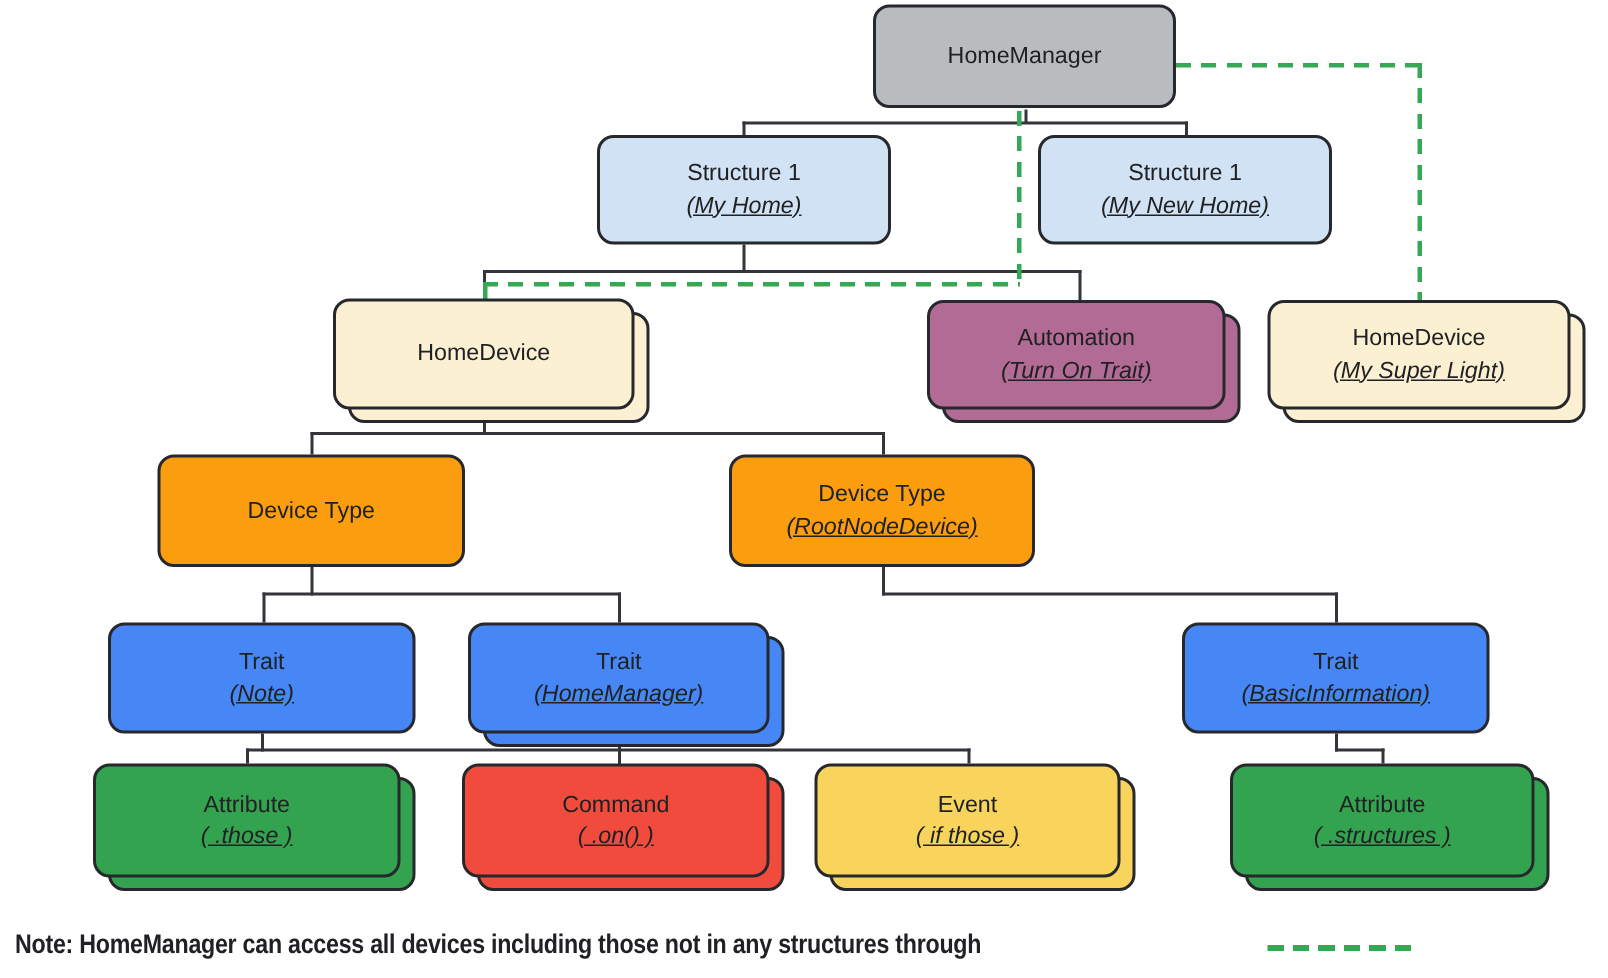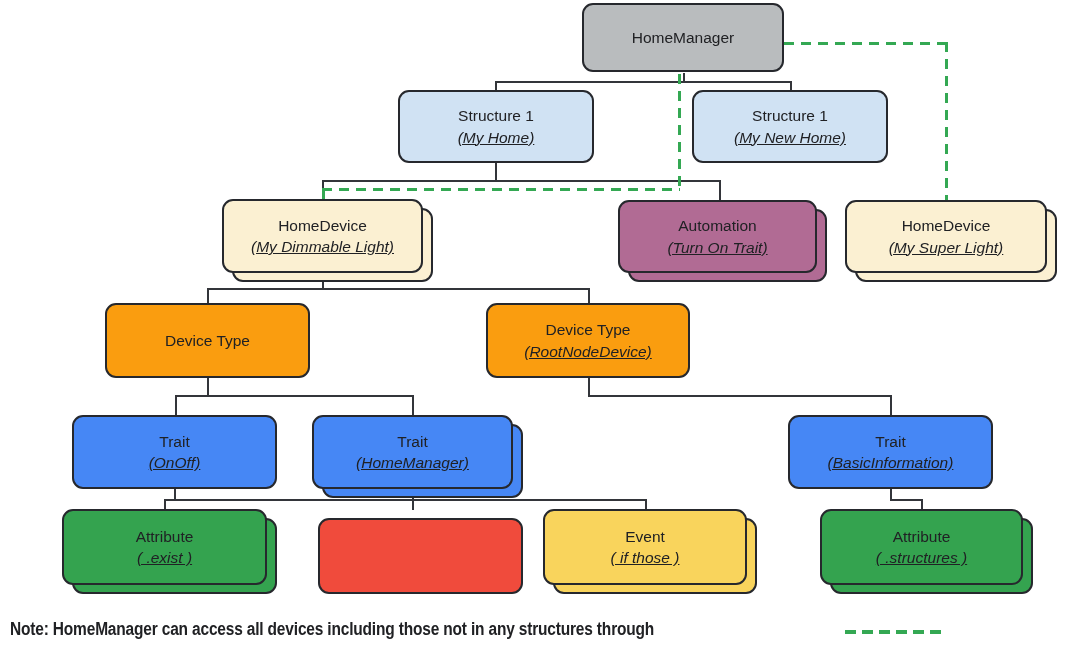--- a/index.html
+++ b/index.html
@@ -86,58 +86,61 @@
       <div class="lbl">Structure 1</div>
       <div class="sub">(My Home)</div>
     </div>
     <div class="node" style="left: 692px; top: 90px; width: 196px; height: 73px; background: rgb(208, 226, 243); border: 2px solid rgb(38, 40, 45); color: rgb(32, 33, 36);">
       <div class="lbl">Structure 1</div>
       <div class="sub">(My New Home)</div>
     </div>
     <div class="node shadowcard" style="left: 232px; top: 208px; width: 201px; height: 74px; background: rgb(251, 240, 210); border: 2px solid rgb(38, 40, 45); color: rgb(32, 33, 36);"></div>
     <div class="node" style="left: 222px; top: 199px; width: 201px; height: 74px; background: rgb(251, 240, 210); border: 2px solid rgb(38, 40, 45); color: rgb(32, 33, 36);">
       <div class="lbl">HomeDevice</div>
-      <div class="sub">(My Dimmable Light)</div>
     </div>
     <div class="node shadowcard" style="left: 628px; top: 209px; width: 199px; height: 73px; background: rgb(177, 107, 148); border: 2px solid rgb(38, 40, 45); color: rgb(32, 33, 36);"></div>
     <div class="node" style="left: 618px; top: 200px; width: 199px; height: 73px; background: rgb(177, 107, 148); border: 2px solid rgb(38, 40, 45); color: rgb(32, 33, 36);">
       <div class="lbl">Automation</div>
       <div class="sub">(Turn On Trait)</div>
     </div>
     <div class="node shadowcard" style="left: 855px; top: 209px; width: 202px; height: 73px; background: rgb(251, 240, 210); border: 2px solid rgb(38, 40, 45); color: rgb(32, 33, 36);"></div>
     <div class="node" style="left: 845px; top: 200px; width: 202px; height: 73px; background: rgb(251, 240, 210); border: 2px solid rgb(38, 40, 45); color: rgb(32, 33, 36);">
       <div class="lbl">HomeDevice</div>
       <div class="sub">(My Super Light)</div>
     </div>
     <div class="node" style="left: 105px; top: 303px; width: 205px; height: 75px; background: rgb(250, 157, 15); border: 2px solid rgb(38, 40, 45); color: rgb(32, 33, 36);">
       <div class="lbl">Device Type</div>
     </div>
     <div class="node" style="left: 486px; top: 303px; width: 204px; height: 75px; background: rgb(250, 157, 15); border: 2px solid rgb(38, 40, 45); color: rgb(32, 33, 36);">
       <div class="lbl">Device Type</div>
       <div class="sub">(RootNodeDevice)</div>
     </div>
     <div class="node" style="left: 72px; top: 415px; width: 205px; height: 74px; background: rgb(70, 135, 245); border: 2px solid rgb(38, 40, 45); color: rgb(32, 33, 36);">
       <div class="lbl">Trait</div>
-      <div class="sub">(OnOff)</div>
+      <div class="sub">(Note)</div>
     </div>
     <div class="node shadowcard" style="left: 322px; top: 424px; width: 201px; height: 74px; background: rgb(70, 135, 245); border: 2px solid rgb(38, 40, 45); color: rgb(32, 33, 36);"></div>
     <div class="node" style="left: 312px; top: 415px; width: 201px; height: 74px; background: rgb(70, 135, 245); border: 2px solid rgb(38, 40, 45); color: rgb(32, 33, 36);">
       <div class="lbl">Trait</div>
       <div class="sub">(HomeManager)</div>
     </div>
     <div class="node" style="left: 788px; top: 415px; width: 205px; height: 74px; background: rgb(70, 135, 245); border: 2px solid rgb(38, 40, 45); color: rgb(32, 33, 36);">
       <div class="lbl">Trait</div>
       <div class="sub">(BasicInformation)</div>
     </div>
     <div class="node shadowcard" style="left: 72px; top: 518px; width: 205px; height: 76px; background: rgb(52, 163, 79); border: 2px solid rgb(38, 40, 45); color: rgb(32, 33, 36);"></div>
     <div class="node" style="left: 62px; top: 509px; width: 205px; height: 76px; background: rgb(52, 163, 79); border: 2px solid rgb(38, 40, 45); color: rgb(32, 33, 36);">
       <div class="lbl">Attribute</div>
-      <div class="sub">( .exist )</div>
+      <div class="sub">( .those )</div>
     </div>
     <div class="node shadowcard" style="left: 318px; top: 518px; width: 205px; height: 76px; background: rgb(240, 75, 60); border: 2px solid rgb(38, 40, 45); color: rgb(32, 33, 36);"></div>
+    <div class="node" style="left: 308px; top: 509px; width: 205px; height: 76px; background: rgb(240, 75, 60); border: 2px solid rgb(38, 40, 45); color: rgb(32, 33, 36);">
+      <div class="lbl">Command</div>
+      <div class="sub">( .on() )</div>
+    </div>
     <div class="node shadowcard" style="left: 553px; top: 518px; width: 204px; height: 76px; background: rgb(249, 212, 92); border: 2px solid rgb(38, 40, 45); color: rgb(32, 33, 36);"></div>
     <div class="node" style="left: 543px; top: 509px; width: 204px; height: 76px; background: rgb(249, 212, 92); border: 2px solid rgb(38, 40, 45); color: rgb(32, 33, 36);">
       <div class="lbl">Event</div>
       <div class="sub">( if those )</div>
     </div>
     <div class="node shadowcard" style="left: 830px; top: 518px; width: 203px; height: 76px; background: rgb(52, 163, 79); border: 2px solid rgb(38, 40, 45); color: rgb(32, 33, 36);"></div>
     <div class="node" style="left: 820px; top: 509px; width: 203px; height: 76px; background: rgb(52, 163, 79); border: 2px solid rgb(38, 40, 45); color: rgb(32, 33, 36);">
       <div class="lbl">Attribute</div>
       <div class="sub">( .structures )</div>
     </div>

